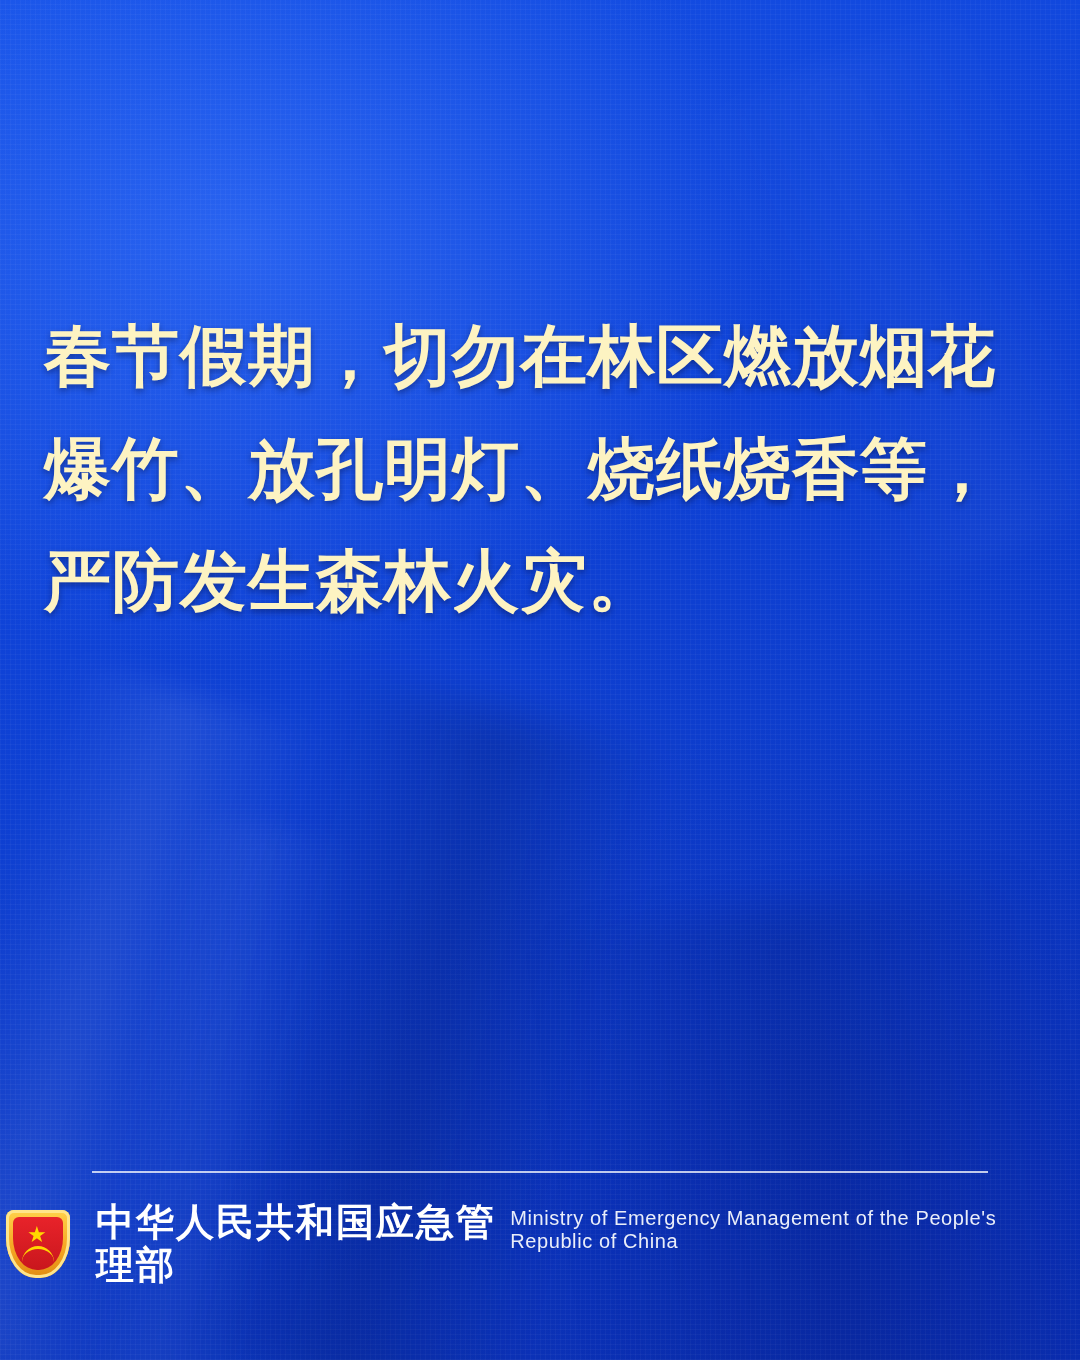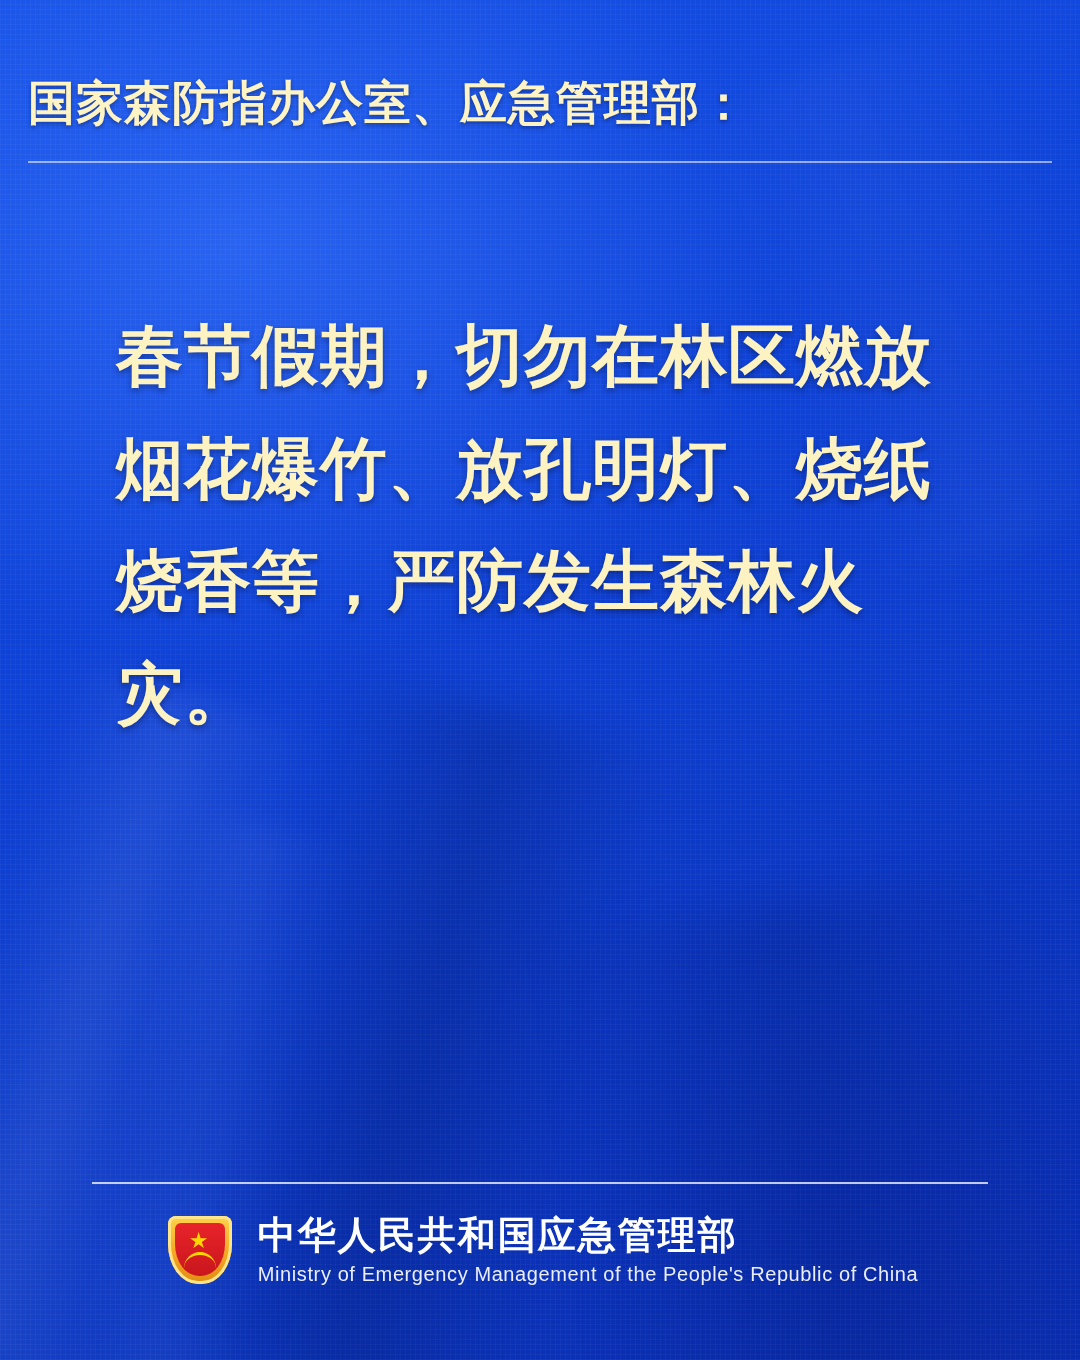--- a/index.html
+++ b/index.html
@@ -63,21 +63,21 @@
   .header-rule {
     margin-top: 26px;
     height: 2px;
     background: rgba(255,255,255,0.55);
   }
 
   .main {
     position: absolute;
     left: 0; right: 0;
     top: 300px;
-    padding: 0 116px;
+    padding: 0 44px;
   }
   .main-text {
     font-family: "DejaVu Serif", "Liberation Serif", serif;
     font-size: 67px;
     font-weight: bold;
     line-height: 1.68;
     color: #fdf3c2;
     text-align: left;
     letter-spacing: 1px;
     text-shadow: 0 3px 6px rgba(0,0,30,0.35);
@@ -127,21 +127,21 @@
     font-size: 22px;
     line-height: 22px;
   }
   .emblem .gear {
     position: absolute;
     left: 22px; top: 40px;
     width: 32px; height: 16px;
     border-top: 3px solid #ffd700;
     border-radius: 16px 16px 0 0;
   }
-  .brand-text { display: flex; flex-direction: column; }
+  .brand-text { display: flex; flex-direction: row; }
   .brand-cn {
     font-size: 38px;
     font-weight: bold;
     color: #ffffff;
     letter-spacing: 2px;
     line-height: 1.15;
   }
   .brand-en {
     margin-top: 6px;
     font-size: 20px;
@@ -153,24 +153,20 @@
 <body>
 
 <div class="poster">
   <div class="texture"></div>
   <div class="fold f1"></div>
   <div class="fold f2"></div>
   <div class="fold f3"></div>
   <div class="darkfold d1"></div>
   <div class="darkfold d2"></div>
 
-  <div class="header">
-    <div class="header-title">国家森防指办公室、应急管理部：</div>
-    <div class="header-rule"></div>
-  </div>
 
   <div class="main">
     <div class="main-text">春节假期，切勿在林区燃放烟花爆竹、放孔明灯、烧纸烧香等，严防发生森林火灾。</div>
   </div>
 
   <div class="footer">
     <div class="footer-rule"></div>
     <div class="footer-brand">
       <div class="emblem">
         <div class="shield"></div>

